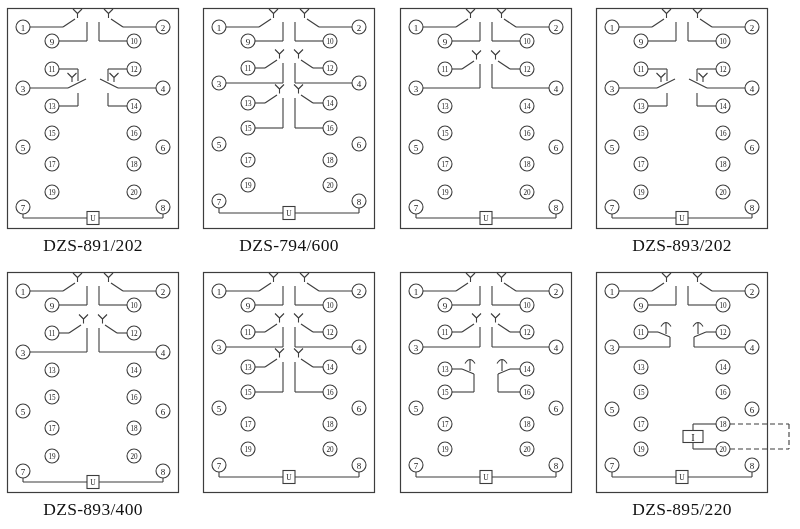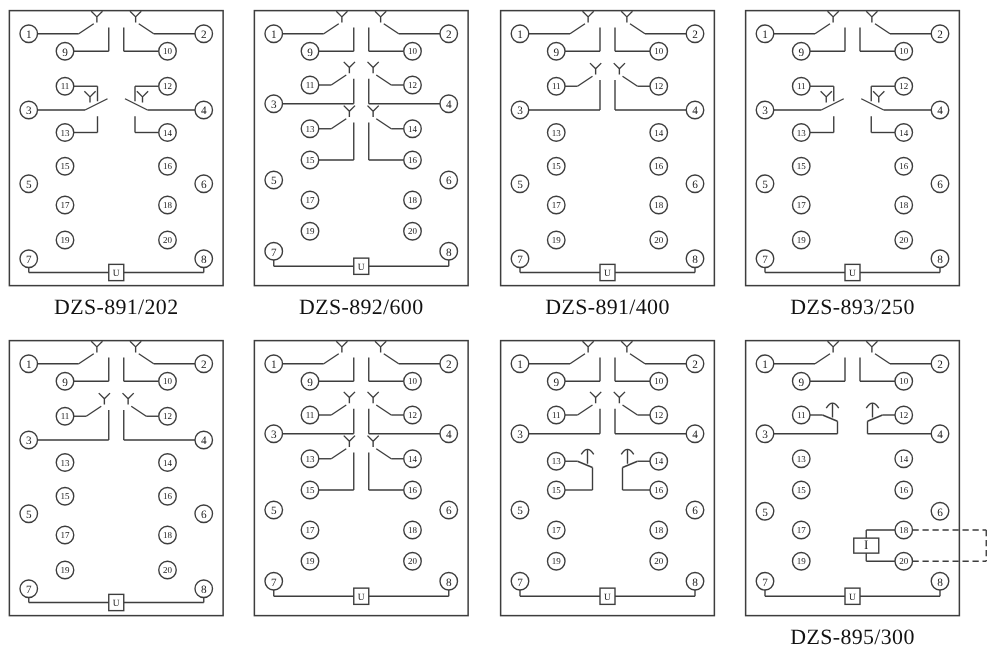--- a/index.html
+++ b/index.html
@@ -171,21 +171,21 @@
         <text x="127" y="152.5" text-anchor="middle" dominant-baseline="central" font-size="7.2" font-family="&quot;Liberation Serif&quot;, serif" fill="#1a1a1a">18</text>
         <circle cx="45" cy="177" r="7" fill="#fff" stroke="#3d3d3d" stroke-width="1.1"></circle>
         <text x="45" y="177.5" text-anchor="middle" dominant-baseline="central" font-size="7.2" font-family="&quot;Liberation Serif&quot;, serif" fill="#1a1a1a">19</text>
         <circle cx="127" cy="177" r="7" fill="#fff" stroke="#3d3d3d" stroke-width="1.1"></circle>
         <text x="127" y="177.5" text-anchor="middle" dominant-baseline="central" font-size="7.2" font-family="&quot;Liberation Serif&quot;, serif" fill="#1a1a1a">20</text>
         <circle cx="16" cy="193" r="7" fill="#fff" stroke="#3d3d3d" stroke-width="1.1"></circle>
         <text x="16" y="193.5" text-anchor="middle" dominant-baseline="central" font-size="9" font-family="&quot;Liberation Serif&quot;, serif" fill="#1a1a1a">7</text>
         <circle cx="156" cy="193" r="7" fill="#fff" stroke="#3d3d3d" stroke-width="1.1"></circle>
         <text x="156" y="193.5" text-anchor="middle" dominant-baseline="central" font-size="9" font-family="&quot;Liberation Serif&quot;, serif" fill="#1a1a1a">8</text>
       </svg>
-    <figcaption class="panel-label">DZS-892/600</figcaption>
+    <figcaption class="panel-label">DZS-794/600</figcaption>
   </figure>
   <figure class="panel-cell">
     <svg class="panel-svg" width="172" height="221" viewBox="0 0 172 221">
         <path d="M23 19H56" stroke="#3d3d3d" fill="none" stroke-width="1.1"></path>
         <path d="M56 19L68 11" stroke="#3d3d3d" fill="none" stroke-width="1.1"></path>
         <path d="M70.5 10V5.5M70.5 5.5L66 1M70.5 5.5L75 1" stroke="#3d3d3d" fill="none" stroke-width="1.1"></path>
         <path d="M80 14V33" stroke="#3d3d3d" fill="none" stroke-width="1.1"></path>
         <path d="M52 33H80" stroke="#3d3d3d" fill="none" stroke-width="1.1"></path>
         <path d="M149 19H116" stroke="#3d3d3d" fill="none" stroke-width="1.1"></path>
         <path d="M116 19L104 11" stroke="#3d3d3d" fill="none" stroke-width="1.1"></path>
@@ -243,21 +243,20 @@
         <text x="127" y="156.5" text-anchor="middle" dominant-baseline="central" font-size="7.2" font-family="&quot;Liberation Serif&quot;, serif" fill="#1a1a1a">18</text>
         <circle cx="45" cy="184" r="7" fill="#fff" stroke="#3d3d3d" stroke-width="1.1"></circle>
         <text x="45" y="184.5" text-anchor="middle" dominant-baseline="central" font-size="7.2" font-family="&quot;Liberation Serif&quot;, serif" fill="#1a1a1a">19</text>
         <circle cx="127" cy="184" r="7" fill="#fff" stroke="#3d3d3d" stroke-width="1.1"></circle>
         <text x="127" y="184.5" text-anchor="middle" dominant-baseline="central" font-size="7.2" font-family="&quot;Liberation Serif&quot;, serif" fill="#1a1a1a">20</text>
         <circle cx="16" cy="199" r="7" fill="#fff" stroke="#3d3d3d" stroke-width="1.1"></circle>
         <text x="16" y="199.5" text-anchor="middle" dominant-baseline="central" font-size="9" font-family="&quot;Liberation Serif&quot;, serif" fill="#1a1a1a">7</text>
         <circle cx="156" cy="199" r="7" fill="#fff" stroke="#3d3d3d" stroke-width="1.1"></circle>
         <text x="156" y="199.5" text-anchor="middle" dominant-baseline="central" font-size="9" font-family="&quot;Liberation Serif&quot;, serif" fill="#1a1a1a">8</text>
       </svg>
-    <figcaption class="panel-label">DZS-891/400</figcaption>
   </figure>
   <figure class="panel-cell">
     <svg class="panel-svg" width="172" height="221" viewBox="0 0 172 221">
         <path d="M23 19H56" stroke="#3d3d3d" fill="none" stroke-width="1.1"></path>
         <path d="M56 19L68 11" stroke="#3d3d3d" fill="none" stroke-width="1.1"></path>
         <path d="M70.5 10V5.5M70.5 5.5L66 1M70.5 5.5L75 1" stroke="#3d3d3d" fill="none" stroke-width="1.1"></path>
         <path d="M80 14V33" stroke="#3d3d3d" fill="none" stroke-width="1.1"></path>
         <path d="M52 33H80" stroke="#3d3d3d" fill="none" stroke-width="1.1"></path>
         <path d="M149 19H116" stroke="#3d3d3d" fill="none" stroke-width="1.1"></path>
         <path d="M116 19L104 11" stroke="#3d3d3d" fill="none" stroke-width="1.1"></path>
@@ -319,21 +318,21 @@
         <text x="127" y="156.5" text-anchor="middle" dominant-baseline="central" font-size="7.2" font-family="&quot;Liberation Serif&quot;, serif" fill="#1a1a1a">18</text>
         <circle cx="45" cy="184" r="7" fill="#fff" stroke="#3d3d3d" stroke-width="1.1"></circle>
         <text x="45" y="184.5" text-anchor="middle" dominant-baseline="central" font-size="7.2" font-family="&quot;Liberation Serif&quot;, serif" fill="#1a1a1a">19</text>
         <circle cx="127" cy="184" r="7" fill="#fff" stroke="#3d3d3d" stroke-width="1.1"></circle>
         <text x="127" y="184.5" text-anchor="middle" dominant-baseline="central" font-size="7.2" font-family="&quot;Liberation Serif&quot;, serif" fill="#1a1a1a">20</text>
         <circle cx="16" cy="199" r="7" fill="#fff" stroke="#3d3d3d" stroke-width="1.1"></circle>
         <text x="16" y="199.5" text-anchor="middle" dominant-baseline="central" font-size="9" font-family="&quot;Liberation Serif&quot;, serif" fill="#1a1a1a">7</text>
         <circle cx="156" cy="199" r="7" fill="#fff" stroke="#3d3d3d" stroke-width="1.1"></circle>
         <text x="156" y="199.5" text-anchor="middle" dominant-baseline="central" font-size="9" font-family="&quot;Liberation Serif&quot;, serif" fill="#1a1a1a">8</text>
       </svg>
-    <figcaption class="panel-label">DZS-893/250</figcaption>
+    <figcaption class="panel-label">DZS-893/202</figcaption>
   </figure>
   <figure class="panel-cell">
     <svg class="panel-svg" width="172" height="221" viewBox="0 0 172 221">
         <path d="M23 19H56" stroke="#3d3d3d" fill="none" stroke-width="1.1"></path>
         <path d="M56 19L68 11" stroke="#3d3d3d" fill="none" stroke-width="1.1"></path>
         <path d="M70.5 10V5.5M70.5 5.5L66 1M70.5 5.5L75 1" stroke="#3d3d3d" fill="none" stroke-width="1.1"></path>
         <path d="M80 14V33" stroke="#3d3d3d" fill="none" stroke-width="1.1"></path>
         <path d="M52 33H80" stroke="#3d3d3d" fill="none" stroke-width="1.1"></path>
         <path d="M149 19H116" stroke="#3d3d3d" fill="none" stroke-width="1.1"></path>
         <path d="M116 19L104 11" stroke="#3d3d3d" fill="none" stroke-width="1.1"></path>
@@ -391,20 +390,21 @@
         <text x="127" y="156.5" text-anchor="middle" dominant-baseline="central" font-size="7.2" font-family="&quot;Liberation Serif&quot;, serif" fill="#1a1a1a">18</text>
         <circle cx="45" cy="184" r="7" fill="#fff" stroke="#3d3d3d" stroke-width="1.1"></circle>
         <text x="45" y="184.5" text-anchor="middle" dominant-baseline="central" font-size="7.2" font-family="&quot;Liberation Serif&quot;, serif" fill="#1a1a1a">19</text>
         <circle cx="127" cy="184" r="7" fill="#fff" stroke="#3d3d3d" stroke-width="1.1"></circle>
         <text x="127" y="184.5" text-anchor="middle" dominant-baseline="central" font-size="7.2" font-family="&quot;Liberation Serif&quot;, serif" fill="#1a1a1a">20</text>
         <circle cx="16" cy="199" r="7" fill="#fff" stroke="#3d3d3d" stroke-width="1.1"></circle>
         <text x="16" y="199.5" text-anchor="middle" dominant-baseline="central" font-size="9" font-family="&quot;Liberation Serif&quot;, serif" fill="#1a1a1a">7</text>
         <circle cx="156" cy="199" r="7" fill="#fff" stroke="#3d3d3d" stroke-width="1.1"></circle>
         <text x="156" y="199.5" text-anchor="middle" dominant-baseline="central" font-size="9" font-family="&quot;Liberation Serif&quot;, serif" fill="#1a1a1a">8</text>
       </svg>
+    <figcaption class="panel-label">DZS-893/400</figcaption>
   </figure>
   <figure class="panel-cell">
     <svg class="panel-svg" width="172" height="221" viewBox="0 0 172 221">
         <path d="M23 19H56" stroke="#3d3d3d" fill="none" stroke-width="1.1"></path>
         <path d="M56 19L68 11" stroke="#3d3d3d" fill="none" stroke-width="1.1"></path>
         <path d="M70.5 10V5.5M70.5 5.5L66 1M70.5 5.5L75 1" stroke="#3d3d3d" fill="none" stroke-width="1.1"></path>
         <path d="M80 14V33" stroke="#3d3d3d" fill="none" stroke-width="1.1"></path>
         <path d="M52 33H80" stroke="#3d3d3d" fill="none" stroke-width="1.1"></path>
         <path d="M149 19H116" stroke="#3d3d3d" fill="none" stroke-width="1.1"></path>
         <path d="M116 19L104 11" stroke="#3d3d3d" fill="none" stroke-width="1.1"></path>
@@ -632,15 +632,15 @@
         <text x="45" y="177.5" text-anchor="middle" dominant-baseline="central" font-size="7.2" font-family="&quot;Liberation Serif&quot;, serif" fill="#1a1a1a">19</text>
         <circle cx="127" cy="152" r="7" fill="#fff" stroke="#3d3d3d" stroke-width="1.1"></circle>
         <text x="127" y="152.5" text-anchor="middle" dominant-baseline="central" font-size="7.2" font-family="&quot;Liberation Serif&quot;, serif" fill="#1a1a1a">18</text>
         <circle cx="127" cy="177" r="7" fill="#fff" stroke="#3d3d3d" stroke-width="1.1"></circle>
         <text x="127" y="177.5" text-anchor="middle" dominant-baseline="central" font-size="7.2" font-family="&quot;Liberation Serif&quot;, serif" fill="#1a1a1a">20</text>
         <circle cx="16" cy="193" r="7" fill="#fff" stroke="#3d3d3d" stroke-width="1.1"></circle>
         <text x="16" y="193.5" text-anchor="middle" dominant-baseline="central" font-size="9" font-family="&quot;Liberation Serif&quot;, serif" fill="#1a1a1a">7</text>
         <circle cx="156" cy="193" r="7" fill="#fff" stroke="#3d3d3d" stroke-width="1.1"></circle>
         <text x="156" y="193.5" text-anchor="middle" dominant-baseline="central" font-size="9" font-family="&quot;Liberation Serif&quot;, serif" fill="#1a1a1a">8</text>
       </svg>
-    <figcaption class="panel-label">DZS-895/300</figcaption>
+    <figcaption class="panel-label">DZS-895/220</figcaption>
   </figure>
 </div>
 
 </body></html>

